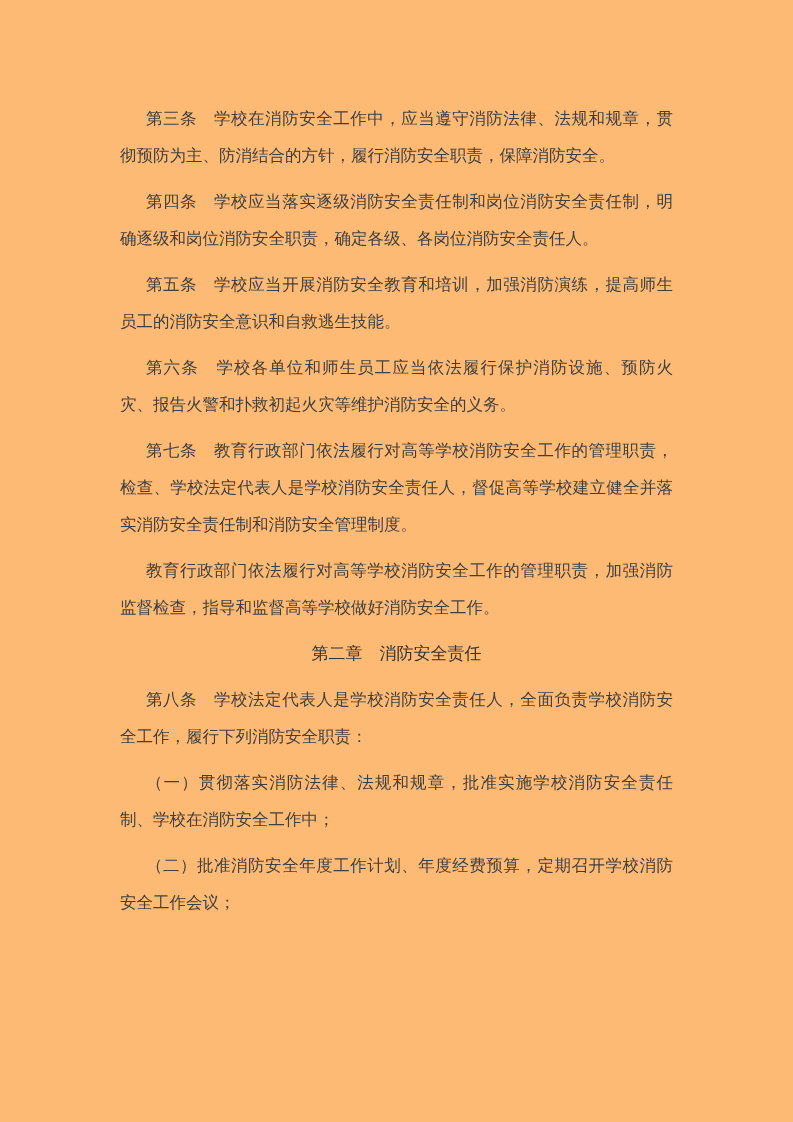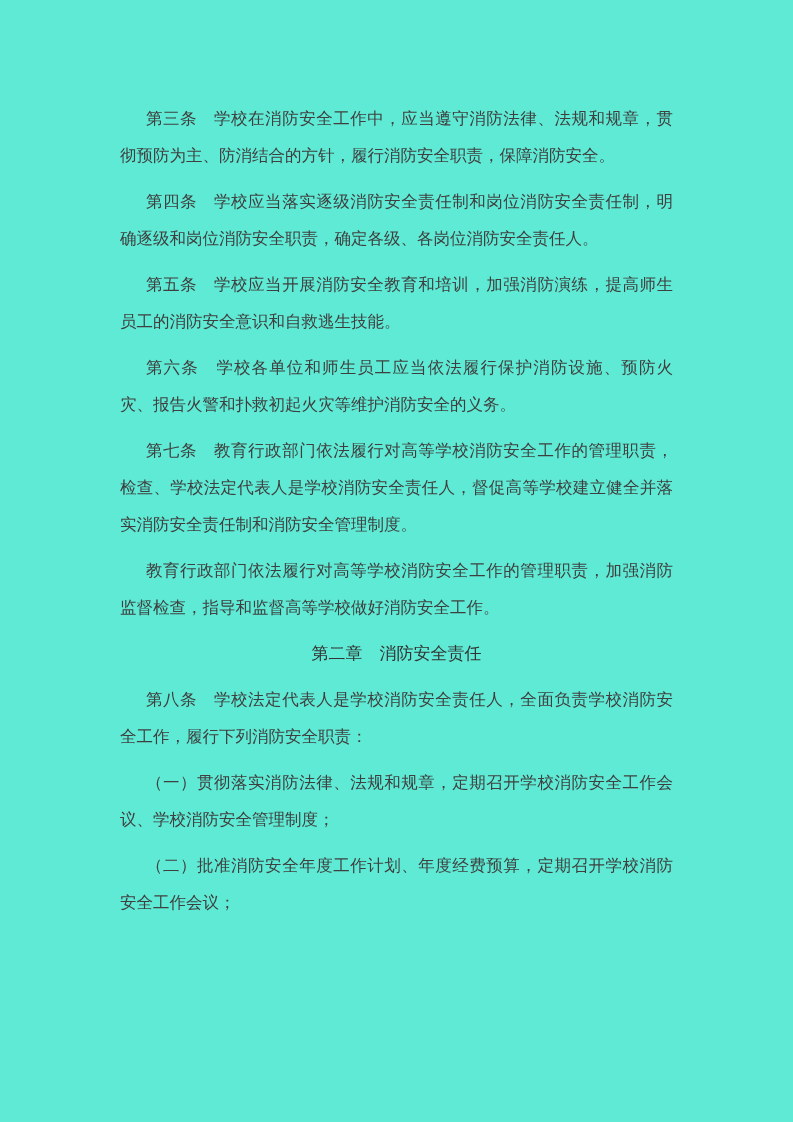--- a/index.html
+++ b/index.html
@@ -4,21 +4,21 @@
 <style>
   html, body {
     margin: 0;
     padding: 0;
     background: #ffffff;
   }
   .page {
     position: relative;
     width: 793px;
     height: 1122px;
-    background: #5eead4;
+    background: #fdba74;
     overflow: hidden;
     font-family: "Liberation Sans", "DejaVu Sans", sans-serif;
   }
   .content {
     position: absolute;
     left: 120px;
     top: 100px;
     width: 553px;
   }
   .para {
@@ -47,16 +47,16 @@
 <div class="page">
   <div class="content">
     <p class="para">第三条　学校在消防安全工作中，应当遵守消防法律、法规和规章，贯彻预防为主、防消结合的方针，履行消防安全职责，保障消防安全。</p>
     <p class="para">第四条　学校应当落实逐级消防安全责任制和岗位消防安全责任制，明确逐级和岗位消防安全职责，确定各级、各岗位消防安全责任人。</p>
     <p class="para">第五条　学校应当开展消防安全教育和培训，加强消防演练，提高师生员工的消防安全意识和自救逃生技能。</p>
     <p class="para">第六条　学校各单位和师生员工应当依法履行保护消防设施、预防火灾、报告火警和扑救初起火灾等维护消防安全的义务。</p>
     <p class="para">第七条　教育行政部门依法履行对高等学校消防安全工作的管理职责，检查、学校法定代表人是学校消防安全责任人，督促高等学校建立健全并落实消防安全责任制和消防安全管理制度。</p>
     <p class="para">教育行政部门依法履行对高等学校消防安全工作的管理职责，加强消防监督检查，指导和监督高等学校做好消防安全工作。</p>
     <h2 class="chapter">第二章　消防安全责任</h2>
     <p class="para">第八条　学校法定代表人是学校消防安全责任人，全面负责学校消防安全工作，履行下列消防安全职责：</p>
-    <p class="para">（一）贯彻落实消防法律、法规和规章，定期召开学校消防安全工作会议、学校消防安全管理制度；</p>
+    <p class="para">（一）贯彻落实消防法律、法规和规章，批准实施学校消防安全责任制、学校在消防安全工作中；</p>
     <p class="para">（二）批准消防安全年度工作计划、年度经费预算，定期召开学校消防安全工作会议；</p>
   </div>
 </div>
 
 </body></html>

